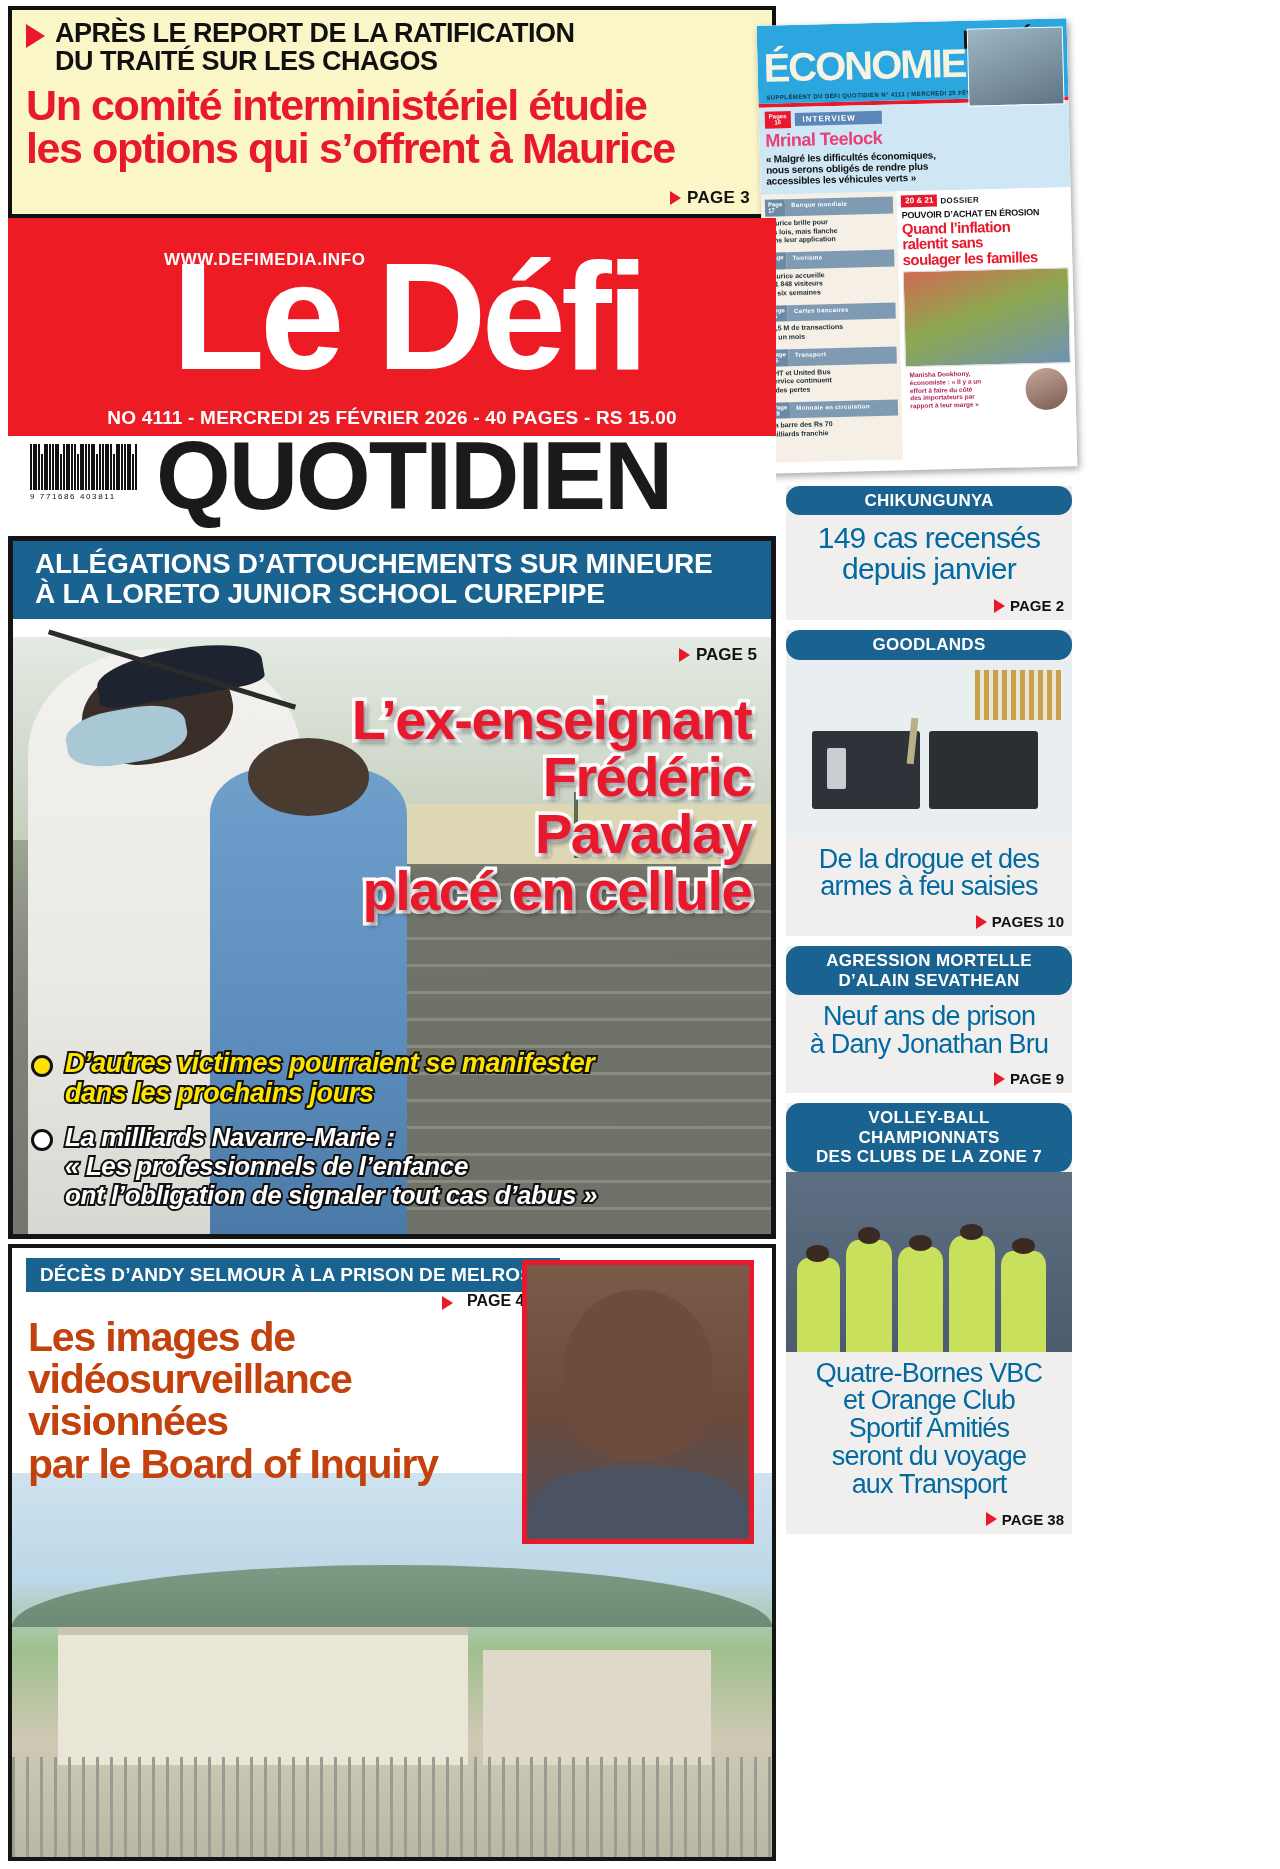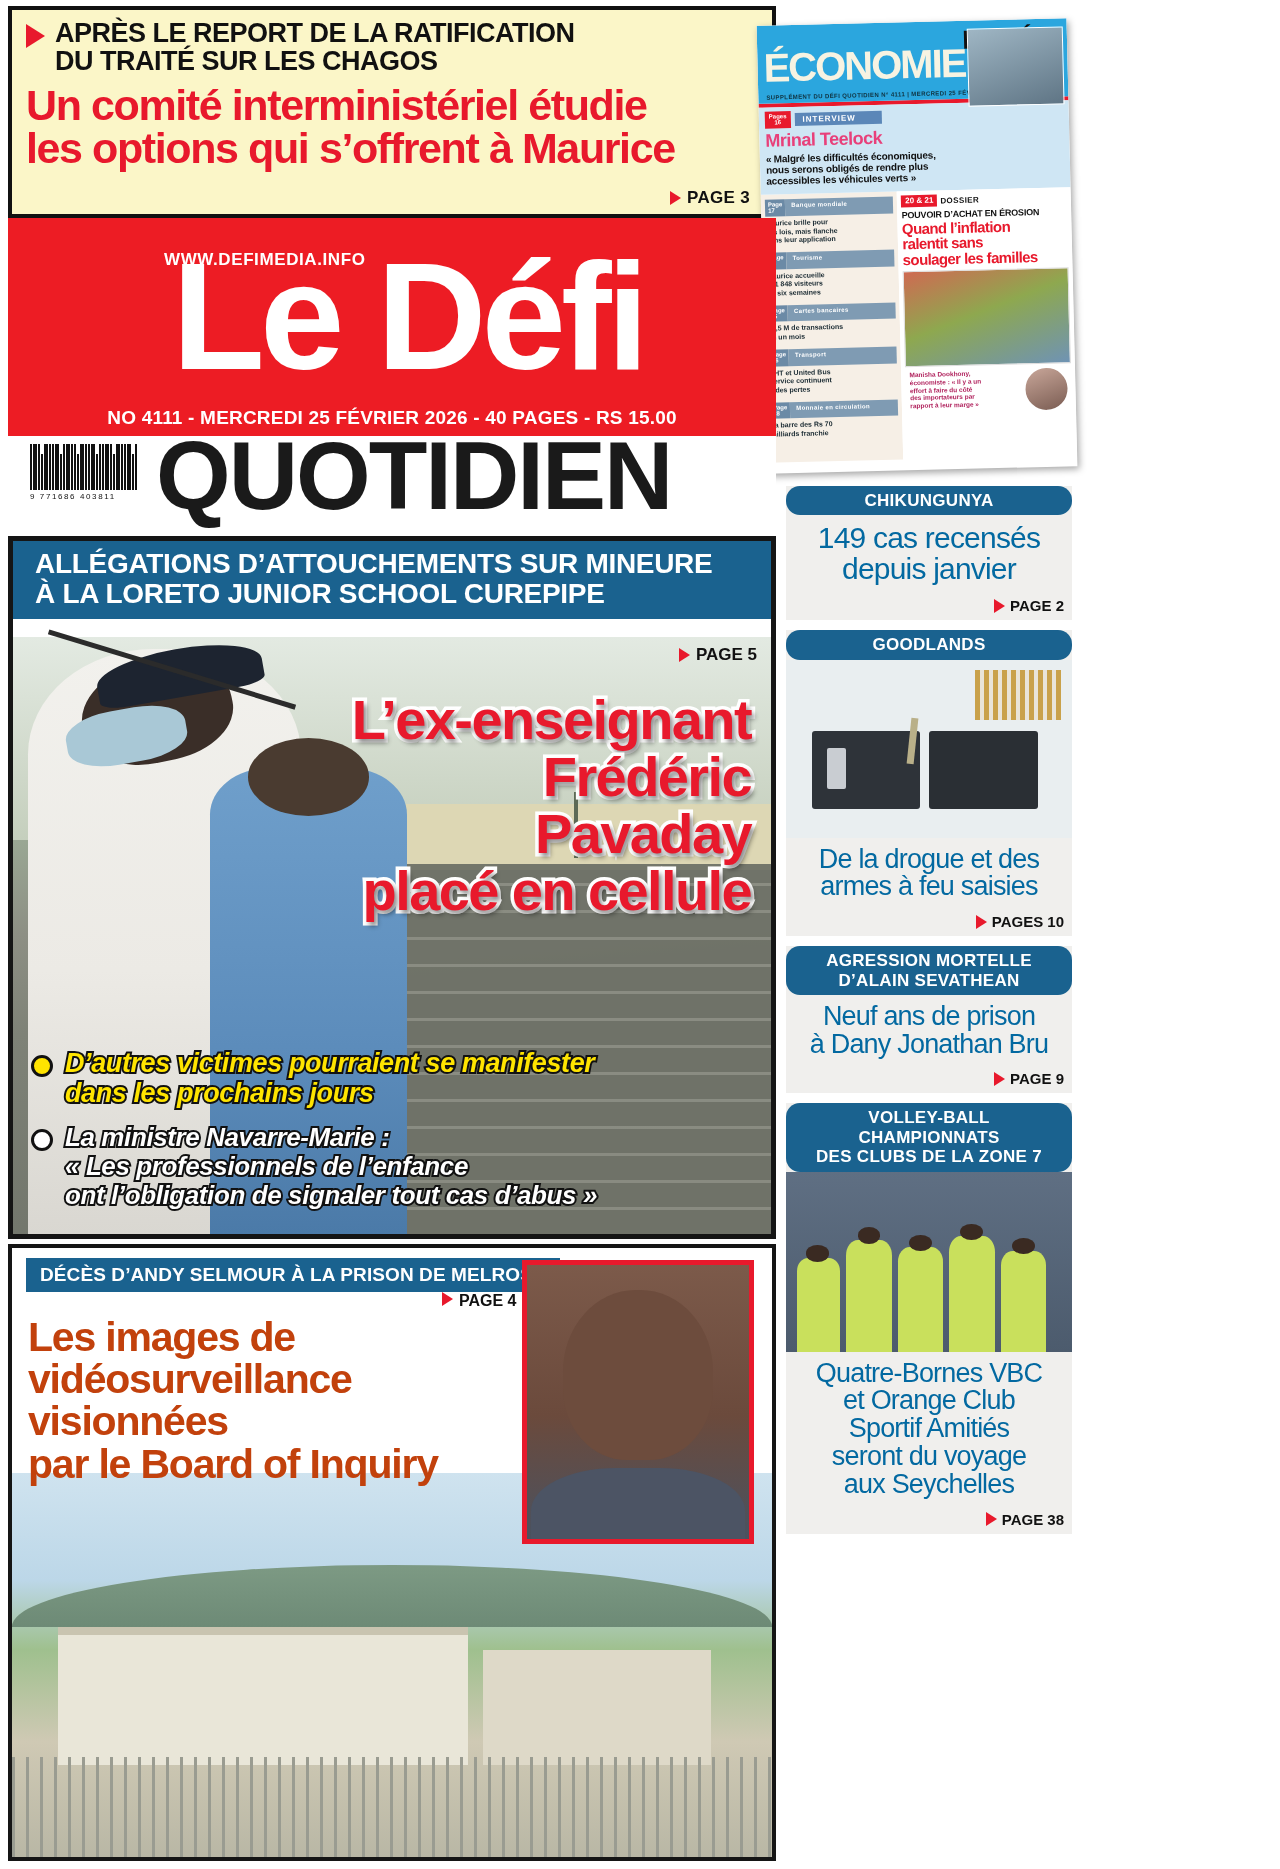--- a/index.html
+++ b/index.html
@@ -197,21 +197,21 @@
   
   .bot {
     position:absolute; left:8px; top:1244px; width:768px; height:617px;
     border:4px solid #151515; background:#fff; overflow:hidden;
   }
   .bot-band {
     position:absolute; left:14px; top:10px; background:#1a628f; color:#fff;
     font-weight:bold; font-size:19px; padding:6px 14px; letter-spacing:.1px;
   }
   .bot-pagetag {
-    position:absolute; left:430px; top:44px; display:flex; align-items:flex-start; gap:6px;
+    position:absolute; left:430px; top:44px; display:flex; align-items:flex-end; gap:14px;
     font-weight:bold; font-size:16px; color:#111;
   }
   .bot-head {
     position:absolute; left:16px; top:68px; width:500px;
     color:#c2410c; font-weight:bold; font-size:41px; line-height:1.03;
     letter-spacing:-1.2px;
   }
   .bot-photo {
     position:absolute; left:0; right:0; bottom:0; top:225px;
     background:linear-gradient(180deg,#cfe3ef 0%,#bcd7e8 28%,#9fc08e 46%,#cfc9b4 70%,#b9b7a5 100%);
@@ -490,21 +490,21 @@
       <div class="bl">
         <span class="dot y"></span>
         <span class="bl-tx-y">
           <span data-bind="main_story.bullets.0.line1">D’autres victimes pourraient se manifester</span><br>
           <span data-bind="main_story.bullets.0.line2">dans les prochains jours</span>
         </span>
       </div>
       <div class="bl">
         <span class="dot w"></span>
         <span class="bl-tx-w">
-          <span data-bind="main_story.bullets.1.line1">La ministre Navarre-Marie :</span><br>
+          <span data-bind="main_story.bullets.1.line1">La milliards Navarre-Marie :</span><br>
           <span data-bind="main_story.bullets.1.line2">« Les professionnels de l’enfance</span><br>
           <span data-bind="main_story.bullets.1.line3">ont l’obligation de signaler tout cas d’abus »</span>
         </span>
       </div>
     </div>
   </div>
 
   <div class="bot">
     <div class="bot-photo">
       <div class="bp-hills"></div>
@@ -598,21 +598,21 @@
         <div class="vb-h" style="left:61%;bottom:62%;width:8%;height:9%"></div>
         <div class="vb-p" style="left:75%;width:16%;height:56%"></div>
         <div class="vb-h" style="left:79%;bottom:54%;width:8%;height:9%"></div>
       </div>
       <div class="sbody">
         <div class="s-head-red sm">
           <div data-bind="sidebar.3.headline_line1">Quatre-Bornes VBC</div>
           <div data-bind="sidebar.3.headline_line2">et Orange Club</div>
           <div data-bind="sidebar.3.headline_line3">Sportif Amitiés</div>
           <div data-bind="sidebar.3.headline_line4">seront du voyage</div>
-          <div data-bind="sidebar.3.headline_line5">aux Seychelles</div>
+          <div data-bind="sidebar.3.headline_line5">aux Transport</div>
         </div>
       </div>
       <div class="s-pagetag">
         <span class="tri-red-s"></span>
         <span data-bind="sidebar.3.page_ref">PAGE 38</span>
       </div>
     </div>
 
   </div>
 

